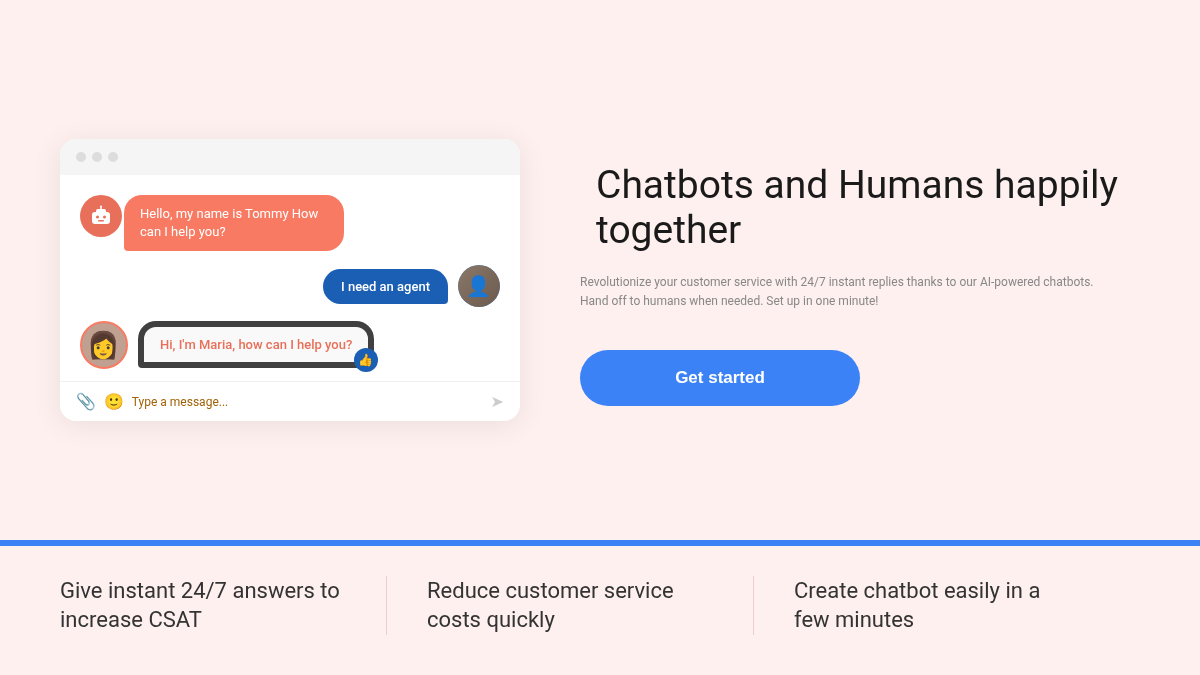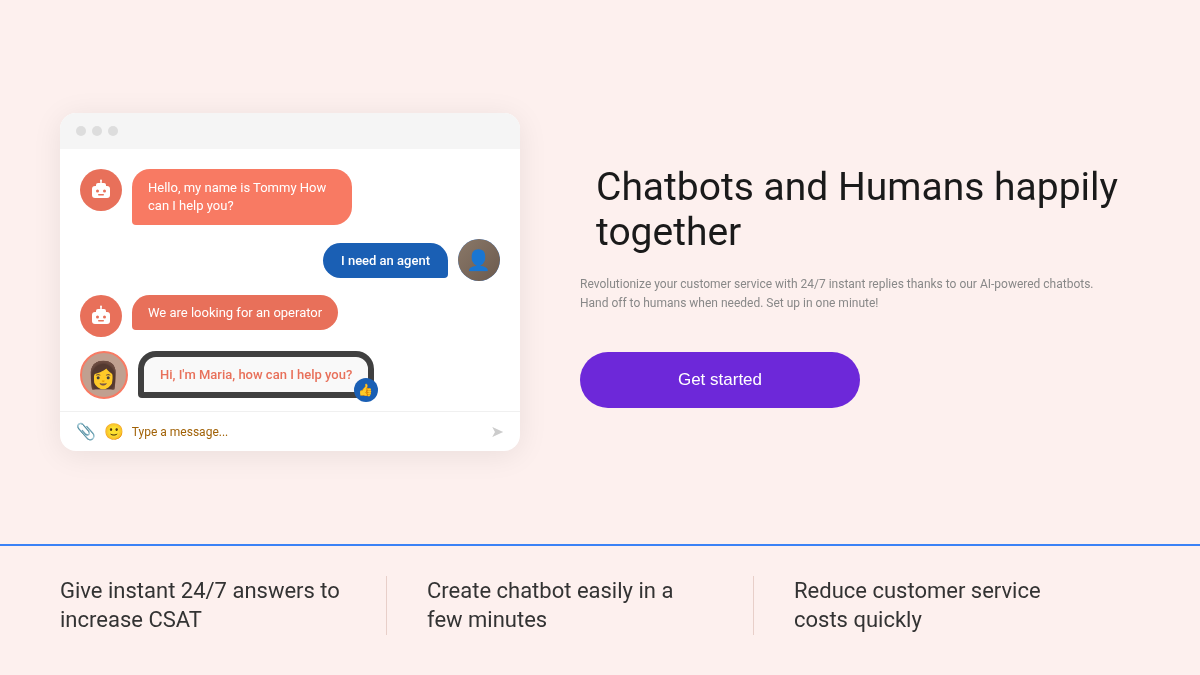--- a/index.html
+++ b/index.html
@@ -60,21 +60,21 @@
       display: flex;
       flex-direction: column;
       gap: 14px;
       background: white;
     }
 
     
     .bot-row {
       display: flex;
       align-items: flex-start;
-      gap: 10px;
+      gap: 2px;
     }
 
     .bot-avatar {
       width: 42px;
       height: 42px;
       border-radius: 50%;
       background: #e8705a;
       display: flex;
       align-items: center;
       justify-content: center;
@@ -257,39 +257,39 @@
     }
 
     .hero-description {
       font-size: 12px;
       color: #888;
       line-height: 1.6;
       max-width: 580px;
     }
 
     .get-started-btn {
-      background: #6d28d9;
+      background: #3b82f6;
       color: white;
       border: none;
       border-radius: 30px;
       padding: 18px 60px;
       font-size: 17px;
-      font-weight: 400;
+      font-weight: 700;
       cursor: pointer;
       width: 280px;
       margin-top: 19px;
     }
 
     
     .features-section {
       display: flex;
       flex-direction: row;
       padding: 30px 80px 40px 60px;
       gap: 0;
-      border-top: 2px solid #3b82f6;
+      border-top: 6px solid #3b82f6;
       background: #fdf0ee;
     }
 
     .feature-item {
       flex: 1;
       padding-right: 40px;
     }
 
     .feature-item:not(:last-child) {
       border-right: 1px solid #e8cfc9;
@@ -348,36 +348,20 @@
 
         <div class="user-row">
           <div class="user-bubble">
             <span>I need an agent</span>
           </div>
           <div class="user-avatar">
             <div class="user-avatar-face">👤</div>
           </div>
         </div>
 
-        <div class="bot-row">
-          <div class="bot-avatar">
-            <svg viewBox="0 0 24 24">
-              <rect x="3" y="8" width="18" height="12" rx="3"></rect>
-              <rect x="7" y="5" width="10" height="5" rx="2"></rect>
-              <circle cx="8.5" cy="13" r="1.5" fill="#e8705a"></circle>
-              <circle cx="15.5" cy="13" r="1.5" fill="#e8705a"></circle>
-              <rect x="9" y="16" width="6" height="1.5" rx="0.75" fill="#e8705a"></rect>
-              <line x1="12" y1="5" x2="12" y2="3" stroke="white" stroke-width="1.5"></line>
-              <circle cx="12" cy="2.5" r="1" fill="white"></circle>
-            </svg>
-          </div>
-          <div class="bot-bubble-orange">
-            <span>We are looking for an operator</span>
-          </div>
-        </div>
 
 
         <div class="agent-row">
           <div class="agent-avatar">
             <div class="agent-avatar-face">👩</div>
           </div>
           <div class="agent-bubble">
             <span>Hi, I'm Maria, how can I help you?</span>
             <div class="thumbs-up">👍</div>
           </div>
@@ -399,20 +383,20 @@
       <button class="get-started-btn">Get started</button>
     </div>
 
   </div>
 
   <div class="features-section">
     <div class="feature-item">
       <p class="feature-text">Give instant 24/7 answers to increase CSAT</p>
     </div>
     <div class="feature-item">
+      <p class="feature-text">Reduce customer service costs quickly</p>
+    </div>
+    <div class="feature-item">
       <p class="feature-text">Create chatbot easily in a few minutes</p>
     </div>
-    <div class="feature-item">
-      <p class="feature-text">Reduce customer service costs quickly</p>
-    </div>
   </div>
 
 </div>
 
 </body></html>

